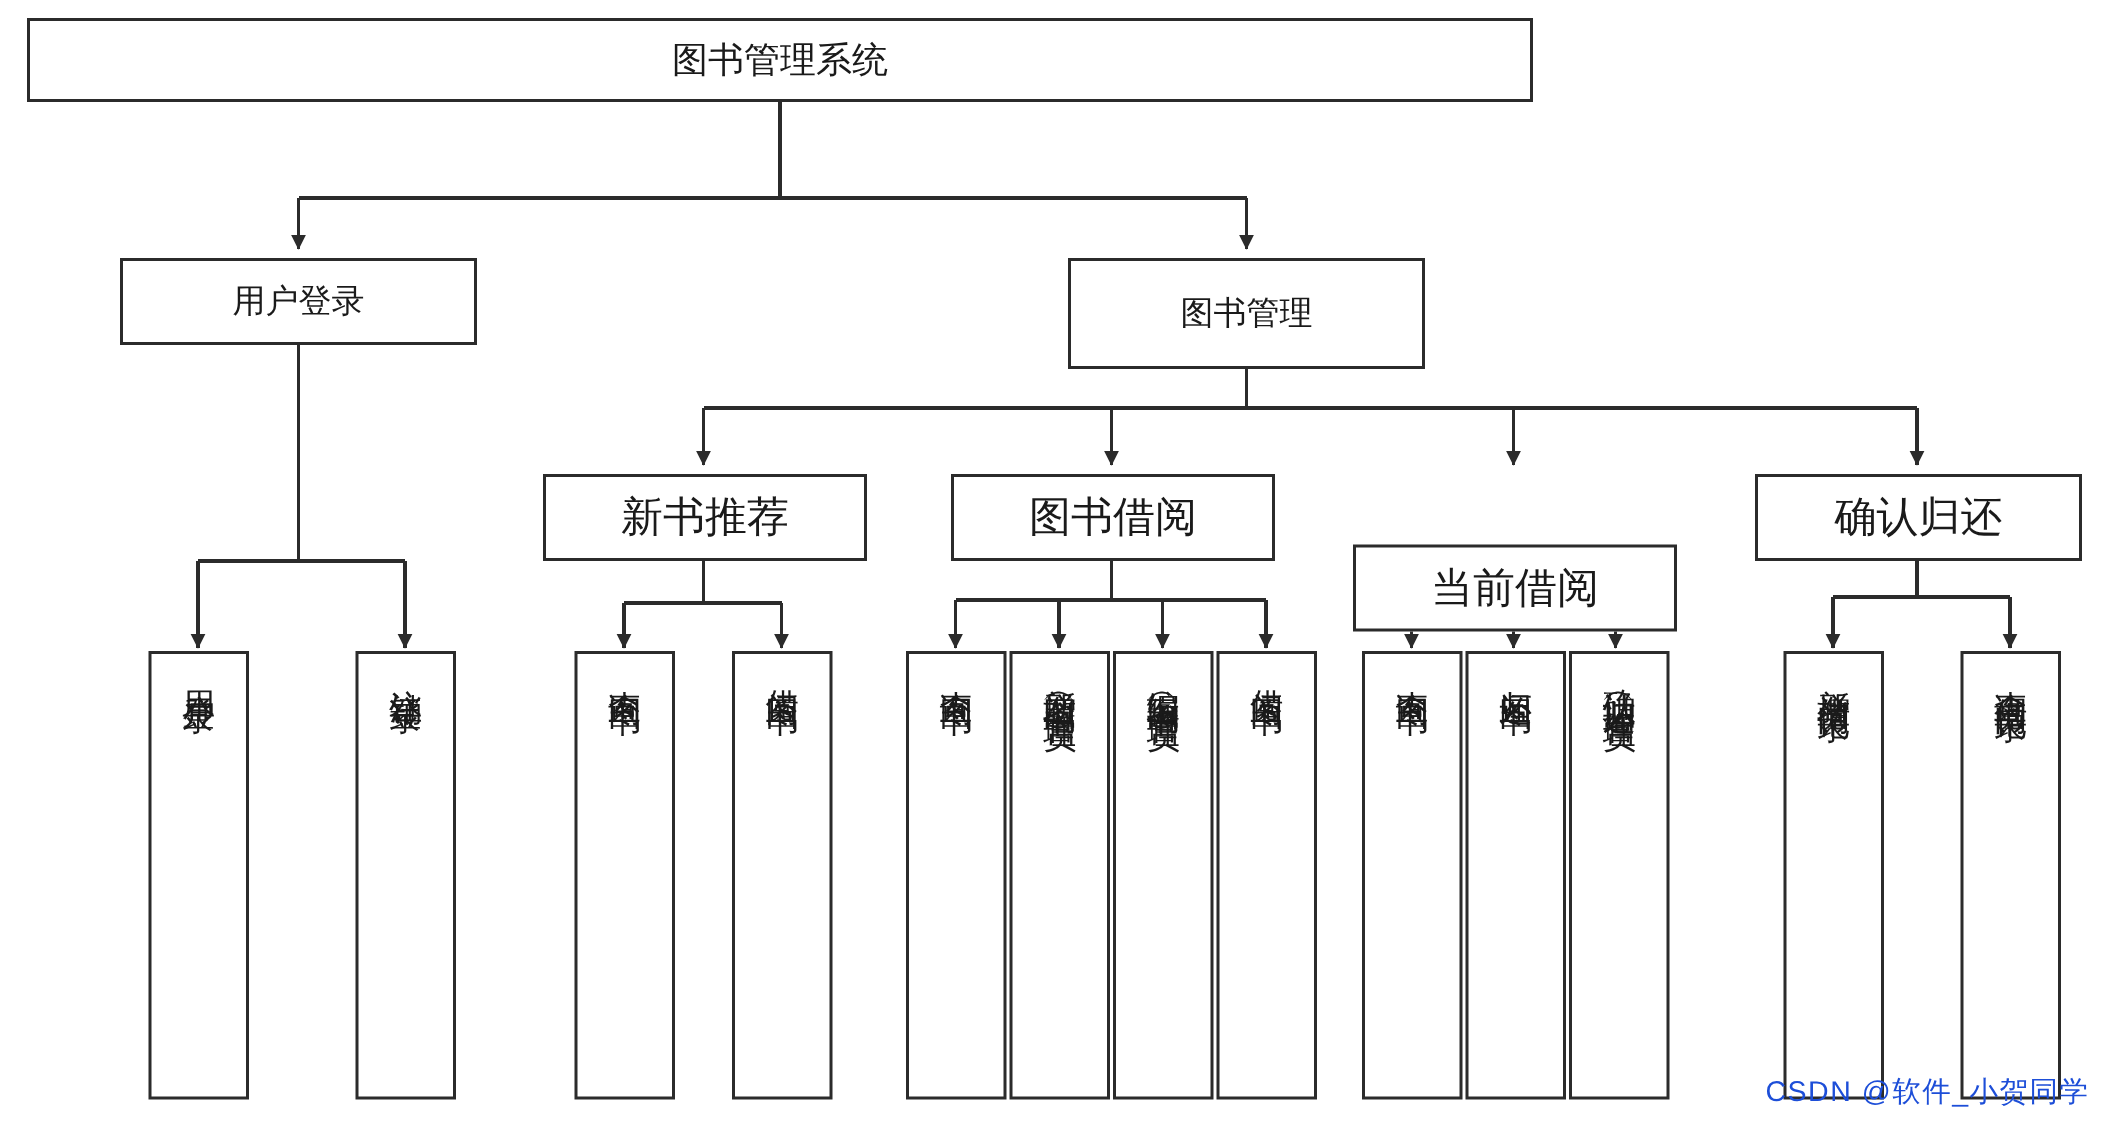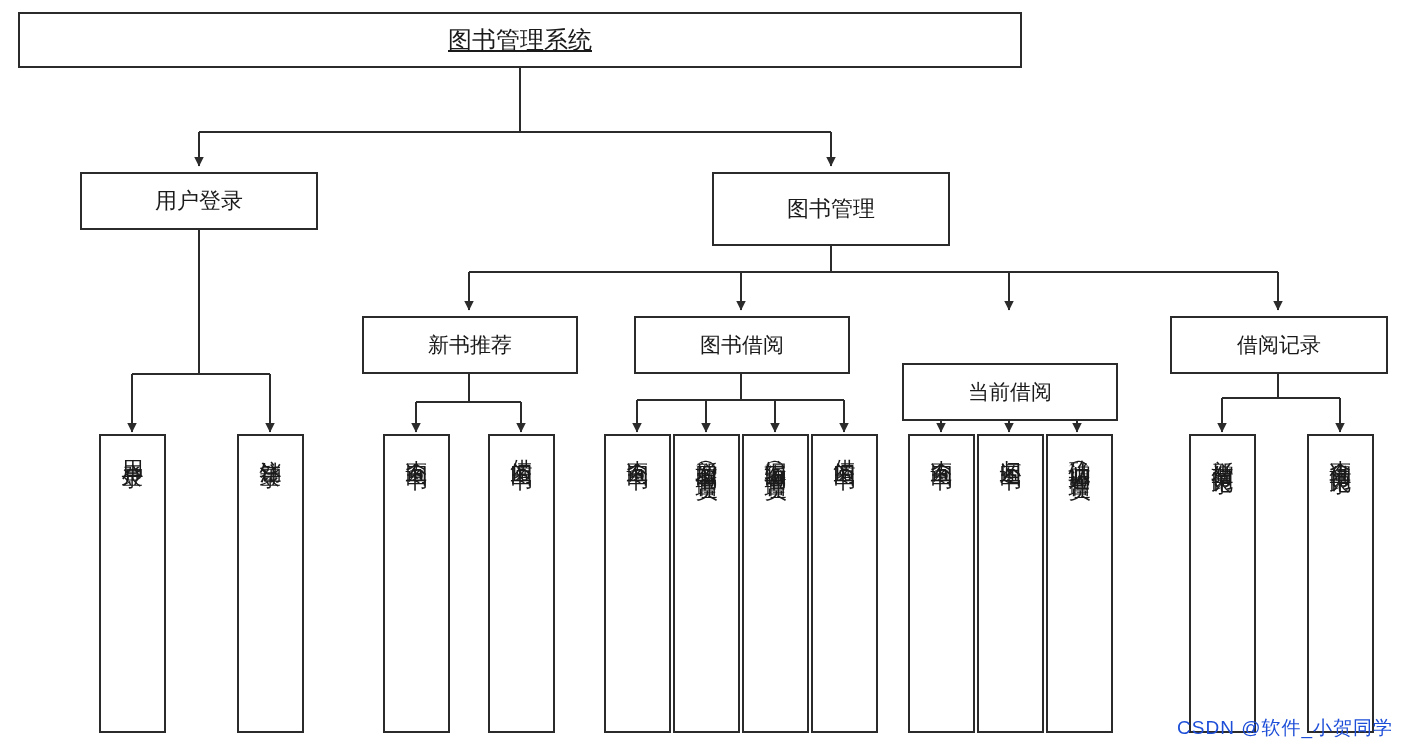--- a/index.html
+++ b/index.html
@@ -28,23 +28,23 @@
     box-sizing:border-box;
     background:#ffffff;
     border:2px solid #2b2b2b;
     display:flex;
     align-items:center;
     justify-content:center;
     text-align:center;
     color:#1a1a1a;
     z-index:2;
   }
-  .node.root{ font-size:24px;text-decoration:underline; }
+  .node.root{ font-size:24px; }
   .node.lvl1{ font-size:22px; }
-  .node.lvl2{ font-size:21px; }
+  .node.lvl2{ font-size:28px; }
   
   .node.leaf{
     font-size:22px;
     align-items:flex-start;
     justify-content:center;
     padding-top:6px;
   }
   .node.leaf .vtext{
     writing-mode:vertical-rl;
     text-orientation:upright;
@@ -138,21 +138,21 @@
 
   <div class="node lvl2" style="left:634px; top:316px; width:216px; height:58px;">
     <span>图书借阅</span>
   </div>
 
   <div class="node lvl2" style="left:902px; top:316px; width:216px; height:58px;margin-top:47px;">
     <span>当前借阅</span>
   </div>
 
   <div class="node lvl2" style="left:1170px; top:316px; width:218px; height:58px;">
-    <span>借阅记录</span>
+    <span>确认归还</span>
   </div>
 
   <div class="node leaf" style="left:99px; top:434px; width:67px; height:299px;">
     <span class="vtext">用户登录</span>
   </div>
   <div class="node leaf" style="left:237px; top:434px; width:67px; height:299px;">
     <span class="vtext">注销登录</span>
   </div>
 
   <div class="node leaf" style="left:383px; top:434px; width:67px; height:299px;">

